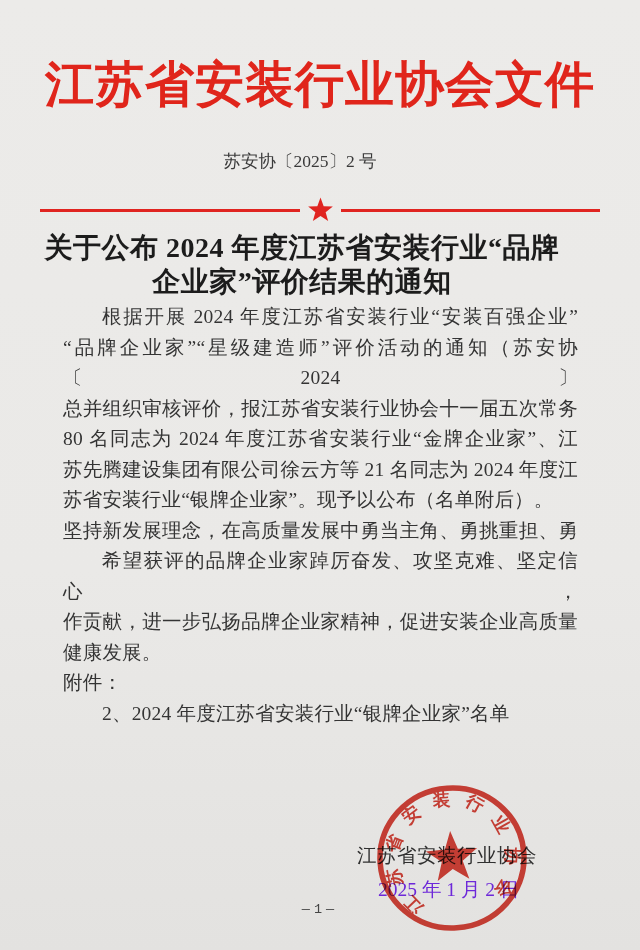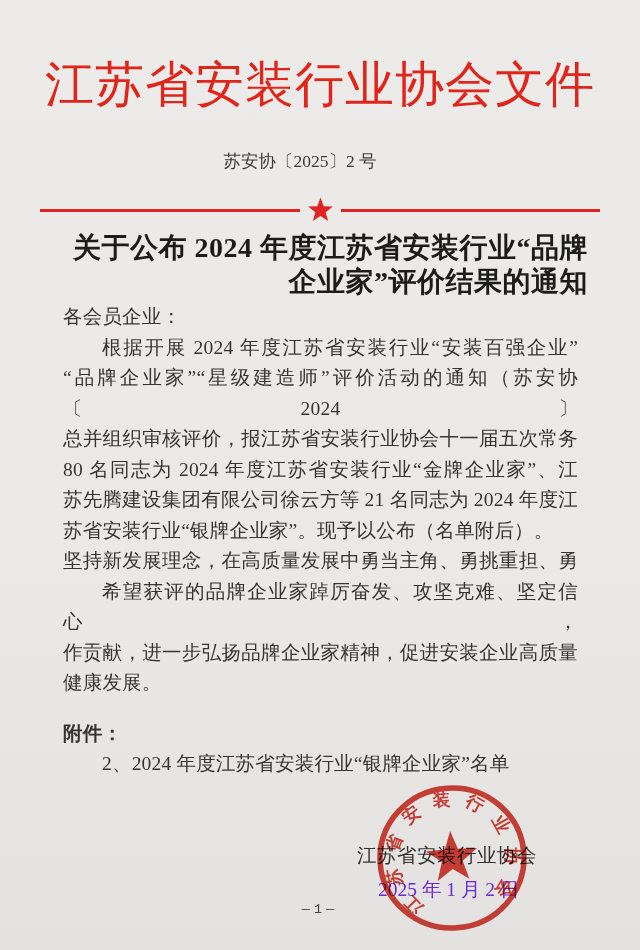--- a/index.html
+++ b/index.html
@@ -6,51 +6,51 @@
   body {
     width: 640px; height: 950px;
     position: relative;
     background: linear-gradient(180deg, #ecebe9 0%, #eae9e7 60%, #e3e2e0 100%);
     font-family: "Liberation Serif", "DejaVu Serif", serif;
     overflow: hidden;
   }
   .header-title {
     position: absolute; top: 52px; left: 0; width: 640px;
     text-align: center;
-    font-size: 49px; font-weight: 400; letter-spacing: 1px;
+    font-size: 49px; font-weight: 700; letter-spacing: 1px;
     color: #e0251b;
     white-space: nowrap;
   }
   .doc-number {
     position: absolute; top: 149px; left: 0; width: 600px;
     text-align: center;
     font-size: 17.5px; color: #3a3a3a;
   }
   .divider {
     position: absolute; top: 196px; left: 40px; right: 40px; height: 28px;
     display: flex; align-items: center; gap: 7px;
   }
   .divider .rule { flex: 1; height: 3px; background: #e02420; }
   .divider svg { display: block; }
   .doc-title {
-    position: absolute; top: 231px; left: 0; width: 588px;
-    text-align: right;
+    position: absolute; top: 231px; left: 8px; width: 588px;
+    text-align: center;
     font-size: 28px; font-weight: bold; color: #1c1c1c;
     line-height: 34px; letter-spacing: 0.5px;
   }
   .content {
     position: absolute; top: 302px; left: 63px; width: 515px;
     font-size: 19.5px; color: #343434; line-height: 30.5px;
     letter-spacing: 0.2px;
   }
   .content .line { width: 100%; }
   .content .j { text-align: justify; text-align-last: justify; }
   .content .ind { text-indent: 39px; }
   .content .ind2 { padding-left: 39px; }
-  .content .bold { font-weight: bold; margin-top: 20px; }
+  .content .bold { font-weight: normal; }
   .sig-org {
     position: absolute; top: 842px; left: 357px; width: 185px;
     font-size: 19.5px; color: #303030; letter-spacing: 0.5px;
     white-space: nowrap;
   }
   .sig-date {
     position: absolute; top: 876px; left: 378px; width: 165px;
     text-align: left; font-size: 19.5px; color: #6d28d9;
     white-space: nowrap;
   }
@@ -80,21 +80,20 @@
   </svg>
   <div class="rule"></div>
 </div>
 
 <div class="doc-title">
   <div>关于公布 2024 年度江苏省安装行业“品牌</div>
   <div>企业家”评价结果的通知</div>
 </div>
 
 <div class="content">
-  <div class="line">各会员企业：</div>
   <div class="line j ind">根据开展 2024 年度江苏省安装行业“安装百强企业”</div>
   <div class="line j">“品牌企业家”“星级建造师”评价活动的通知（苏安协〔2024〕</div>
   <div class="line j">总并组织审核评价，报江苏省安装行业协会十一届五次常务</div>
   <div class="line j">80 名同志为 2024 年度江苏省安装行业“金牌企业家”、江</div>
   <div class="line j">苏先腾建设集团有限公司徐云方等 21 名同志为 2024 年度江</div>
   <div class="line">苏省安装行业“银牌企业家”。现予以公布（名单附后）。</div>
   <div class="line j">坚持新发展理念，在高质量发展中勇当主角、勇挑重担、勇</div>
   <div class="line j ind">希望获评的品牌企业家踔厉奋发、攻坚克难、坚定信心，</div>
   <div class="line j">作贡献，进一步弘扬品牌企业家精神，促进安装企业高质量</div>
   <div class="line">健康发展。</div>

